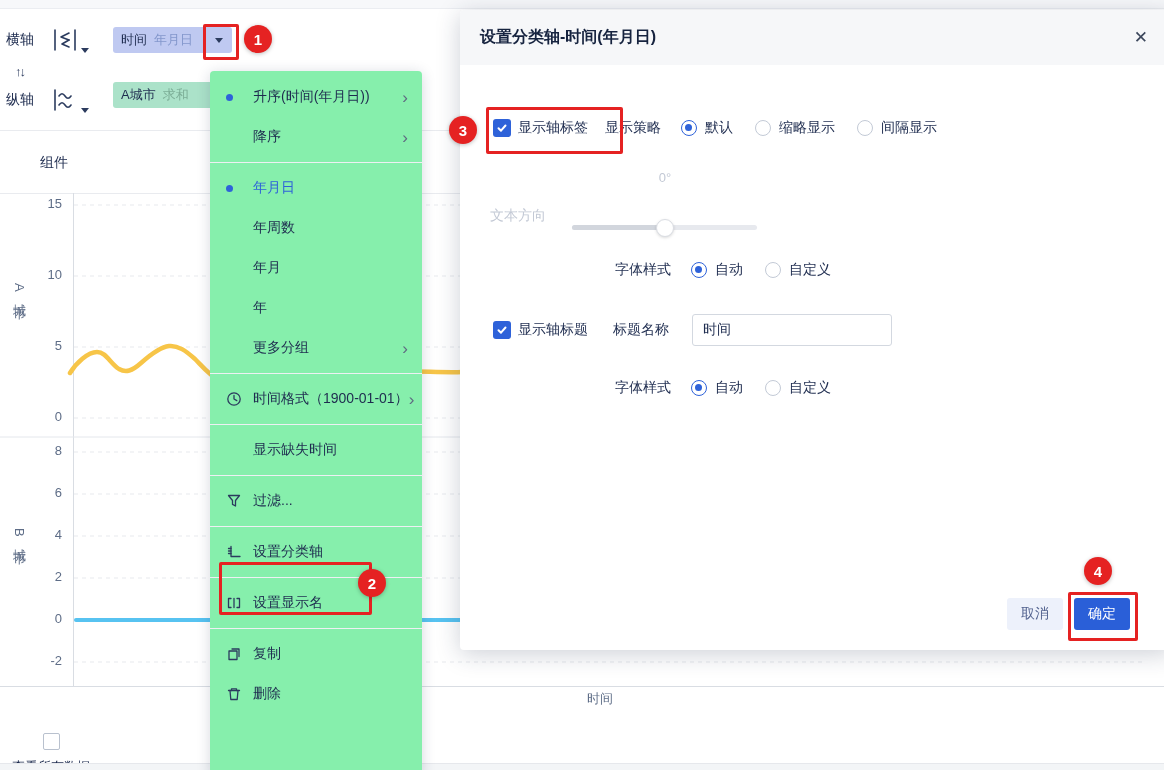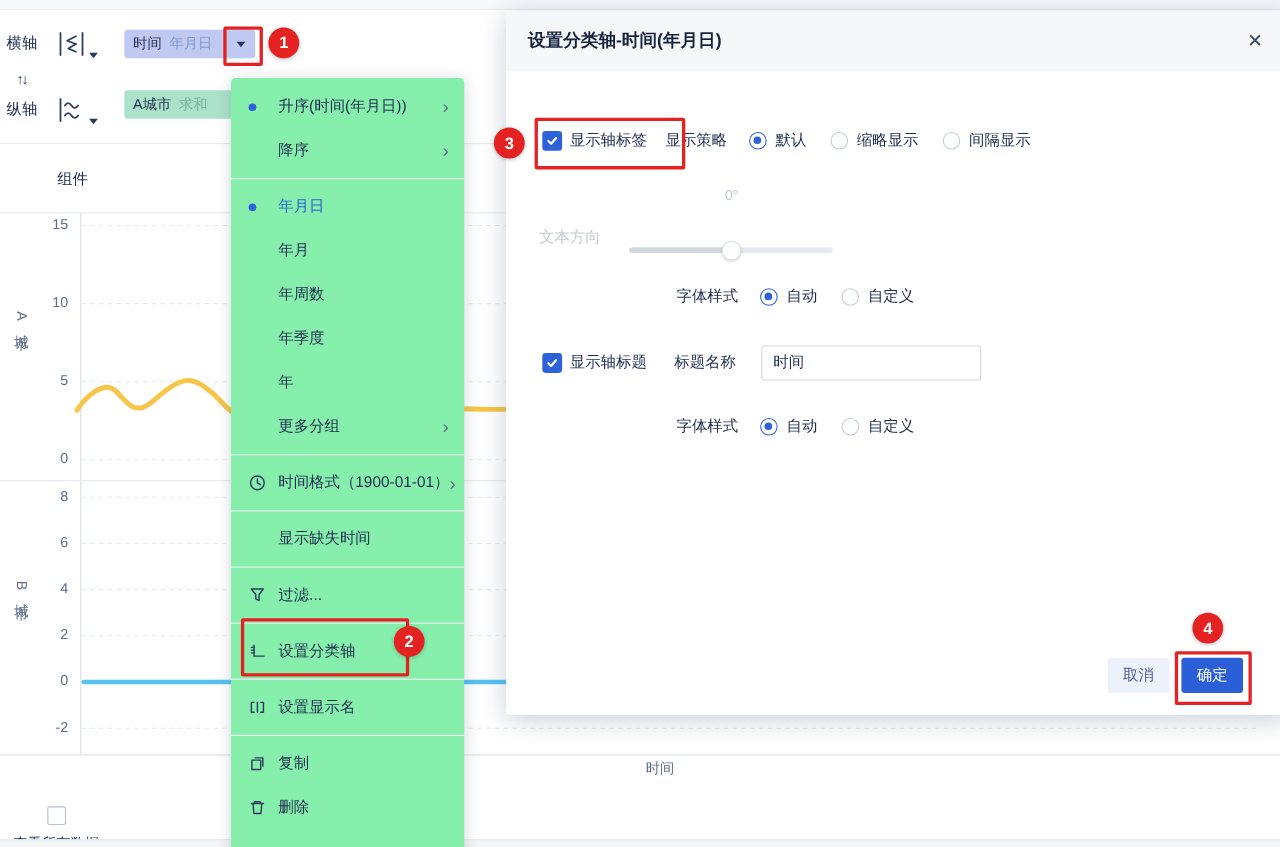--- a/index.html
+++ b/index.html
@@ -106,21 +106,21 @@
         <path d="M9 18 C11 15 13 15 15 18 C17 21 19 21 21 18"></path>
     </svg>
     <span class="caret"></span>
   </div>
   <div class="pill pill-green" style="left:113px;top:82px;width:97px;">
     <span class="f">A城市</span>
     <span class="g">求和</span>
   </div>
 
   <div class="hdiv" style="top:130px;"></div>
-  <div class="abs" style="left:52px;top:154px;font-size:14px;">组件</div>
+  <div class="abs" style="left:40px;top:154px;font-size:14px;">组件</div>
   <div class="hdiv" style="top:193px;"></div>
 
   <svg class="abs" style="left:0;top:193px;" width="1164" height="494" viewBox="0 0 1164 494">
 
     <line x1="74" y1="12" x2="1146" y2="12" stroke="#e7e9ed" stroke-dasharray="4 4"></line>
     <line x1="74" y1="83" x2="1146" y2="83" stroke="#e7e9ed" stroke-dasharray="4 4"></line>
     <line x1="74" y1="154" x2="1146" y2="154" stroke="#e7e9ed" stroke-dasharray="4 4"></line>
     <line x1="74" y1="225" x2="1146" y2="225" stroke="#e7e9ed" stroke-dasharray="4 4"></line>
 
     <line x1="74" y1="259" x2="1146" y2="259" stroke="#e7e9ed" stroke-dasharray="4 4"></line>
@@ -186,29 +186,25 @@
     </div>
     <div class="mdiv"></div>
     <div class="mi blue">
       <span class="slot">
           <span class="bdot"></span>
         </span>
       <span class="mi-label">年月日</span>
     </div>
     <div class="mi">
       <span class="slot"></span>
+        <span class="mi-label">年周数</span>
+    </div>
+    <div class="mi">
+      <span class="slot"></span>
         <span class="mi-label">年月</span>
-    </div>
-    <div class="mi">
-      <span class="slot"></span>
-        <span class="mi-label">年周数</span>
-    </div>
-    <div class="mi">
-      <span class="slot"></span>
-        <span class="mi-label">年季度</span>
     </div>
     <div class="mi">
       <span class="slot"></span>
         <span class="mi-label">年</span>
     </div>
     <div class="mi">
       <span class="slot"></span>
       <span class="mi-label">更多分组</span>
       <span class="chev">›</span>
     </div>

